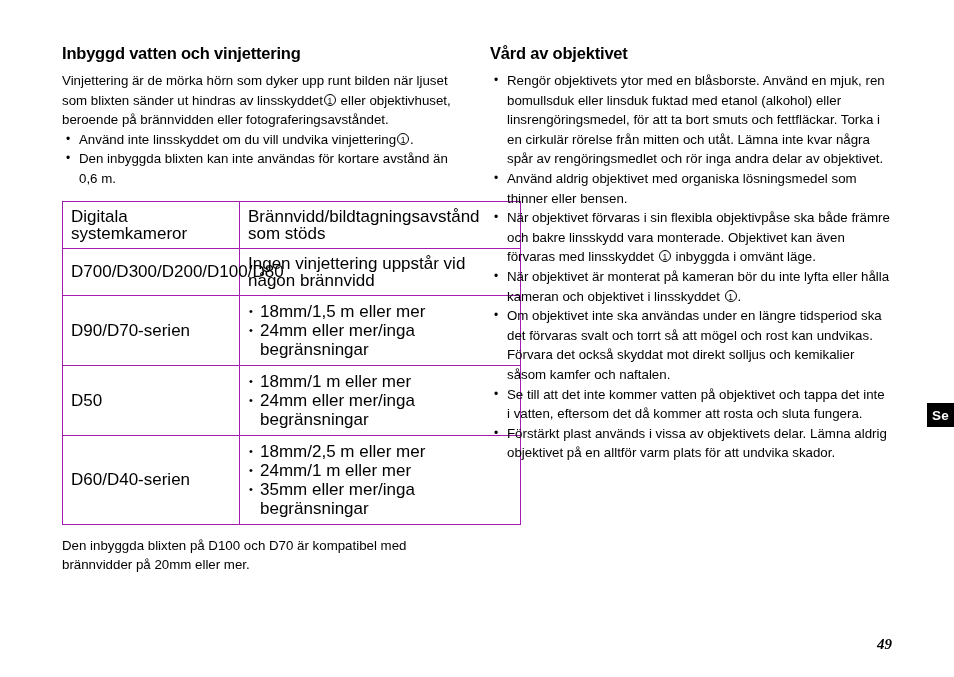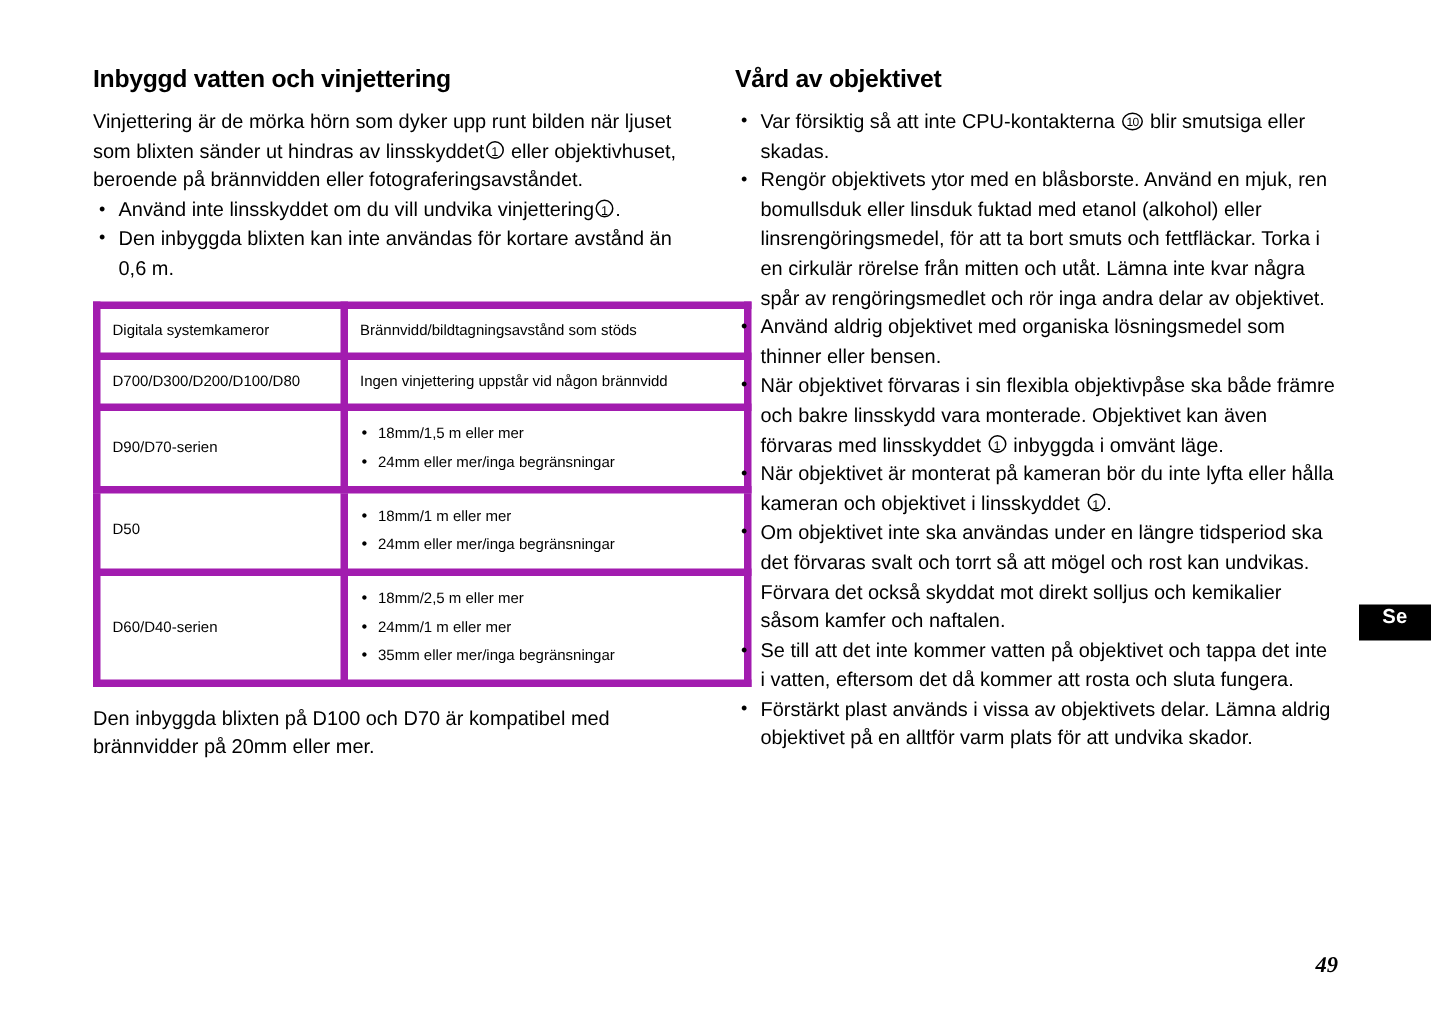--- a/index.html
+++ b/index.html
@@ -91,24 +91,24 @@
     letter-spacing: -0.5px;
   }
   
   table.spec-table {
     border-collapse: collapse;
     width: 400px;
     margin-top: 12px;
     table-layout: fixed;
   }
   table.spec-table td {
-    border: 5px solid #a21caf;
-    font-size: 10px;
+    border: 1px solid #a21caf;
+    font-size: 17px;
     line-height: 17px;
-    padding: 6px 4px 6px 8px;
+    padding: 6px 20px 6px 8px;
     vertical-align: middle;
   }
   table.spec-table td.c1 {
     width: 148px;
   }
   table.spec-table td.c2 {
     width: 252px;
   }
   table.spec-table ul {
     list-style: none;
@@ -130,28 +130,28 @@
   .after-table {
     margin-top: 11px;
     font-size: 13.3px;
     line-height: 19.6px;
   }
   
   .side-tab {
     position: absolute;
     right: 0;
     top: 403px;
-    width: 48px;
+    width: 27px;
     height: 24px;
     background: #000000;
     color: #ffffff;
     font-size: 13.5px;
     font-weight: bold;
     display: flex;
-    align-items: flex-start;
+    align-items: center;
     justify-content: center;
     letter-spacing: 0.3px;
   }
   .page-number {
     position: absolute;
     right: 62px;
     bottom: 24px;
     font-size: 15px;
     font-weight: bold;
     font-style: italic;
@@ -221,23 +221,20 @@
     </table>
 
     <p class="after-table">Den inbyggda blixten på D100 och D70 är kompatibel med brännvidder på 20mm eller mer.</p>
   </div>
 
   <div class="col-right">
     <h2 class="section-title">Vård av objektivet</h2>
 
     <ul class="bullets right-bullets">
       <li>
-        <span>Var försiktig så att inte CPU-kontakterna</span> <span class="circled wide">10</span> <span>blir smutsiga eller skadas.</span>
-      </li>
-      <li>
         <span>Rengör objektivets ytor med en blåsborste. Använd en mjuk, ren bomullsduk eller linsduk fuktad med etanol (alkohol) eller linsrengöringsmedel, för att ta bort smuts och fettfläckar. Torka i en cirkulär rörelse från mitten och utåt. Lämna inte kvar några spår av rengöringsmedlet och rör inga andra delar av objektivet.</span>
       </li>
       <li>
         <span>Använd aldrig objektivet med organiska lösningsmedel som thinner eller bensen.</span>
       </li>
       <li>
         <span>När objektivet förvaras i sin flexibla objektivpåse ska både främre och bakre linsskydd vara monterade. Objektivet kan även förvaras med linsskyddet</span> <span class="circled">1</span> <span>inbyggda i omvänt läge.</span>
       </li>
       <li>
         <span>När objektivet är monterat på kameran bör du inte lyfta eller hålla kameran och objektivet i linsskyddet</span> <span class="circled">1</span><span>.</span>

